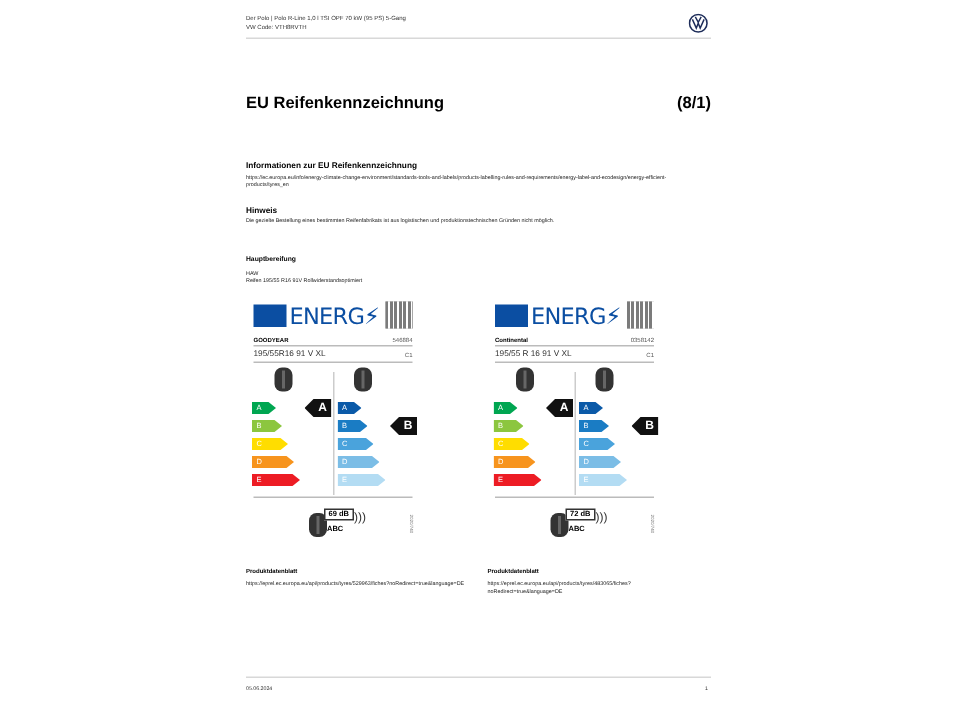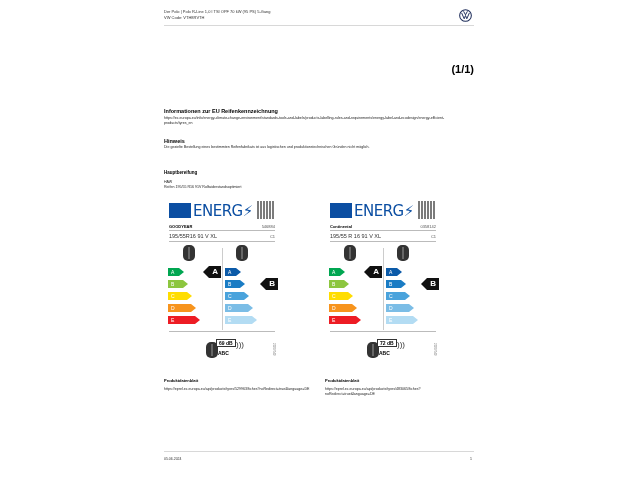--- a/index.html
+++ b/index.html
@@ -46,21 +46,22 @@
 <div class="page">
   <div class="hdr-line1">Der Polo | Polo R-Line 1,0 l TSI OPF 70 kW (95 PS) 5-Gang</div>
   <div class="hdr-line2">VW Code: VTH8RVTH</div>
   <svg class="vw-logo" viewBox="0 0 20 20">
     <circle cx="10" cy="10" r="9" fill="none" stroke="#1e2d5a" stroke-width="1.6"></circle>
     <path d="M4 6 L8 15 L10 10 L12 15 L16 6" fill="none" stroke="#1e2d5a" stroke-width="1.5"></path>
     <path d="M7 3.5 L10 9 L13 3.5" fill="none" stroke="#1e2d5a" stroke-width="1.5"></path>
   </svg>
   <div class="hdr-rule"></div>
 
-  <div class="pager">(1/1)</div>
+  <div class="title">EU Reifenkennzeichnung</div>
+  <div class="pager">(8/1)</div>
 
   <div class="sec-h" style="top:108px;">Informationen zur EU Reifenkennzeichnung</div>
   <a class="small" style="top:116px; color:#222; text-decoration:none;">https://ec.europa.eu/info/energy-climate-change-environment/standards-tools-and-labels/products-labelling-rules-and-requirements/energy-label-and-ecodesign/energy-efficient-products/tyres_en</a>
 
   <div class="sec-h" style="top:138px;">Hinweis</div>
   <div class="small" style="top:145px;">Die gezielte Bestellung eines bestimmten Reifenfabrikats ist aus logistischen und produktionstechnischen Gründen nicht möglich.</div>
 
   <div class="sec-h" style="top:170px; font-size:4.5px;">Hauptbereifung</div>
   <div class="small" style="top:180px;">HAW</div>
   <div class="small" style="top:185px;">Reifen 195/55 R16 91V Rollwiderstandsoptimiert</div>

